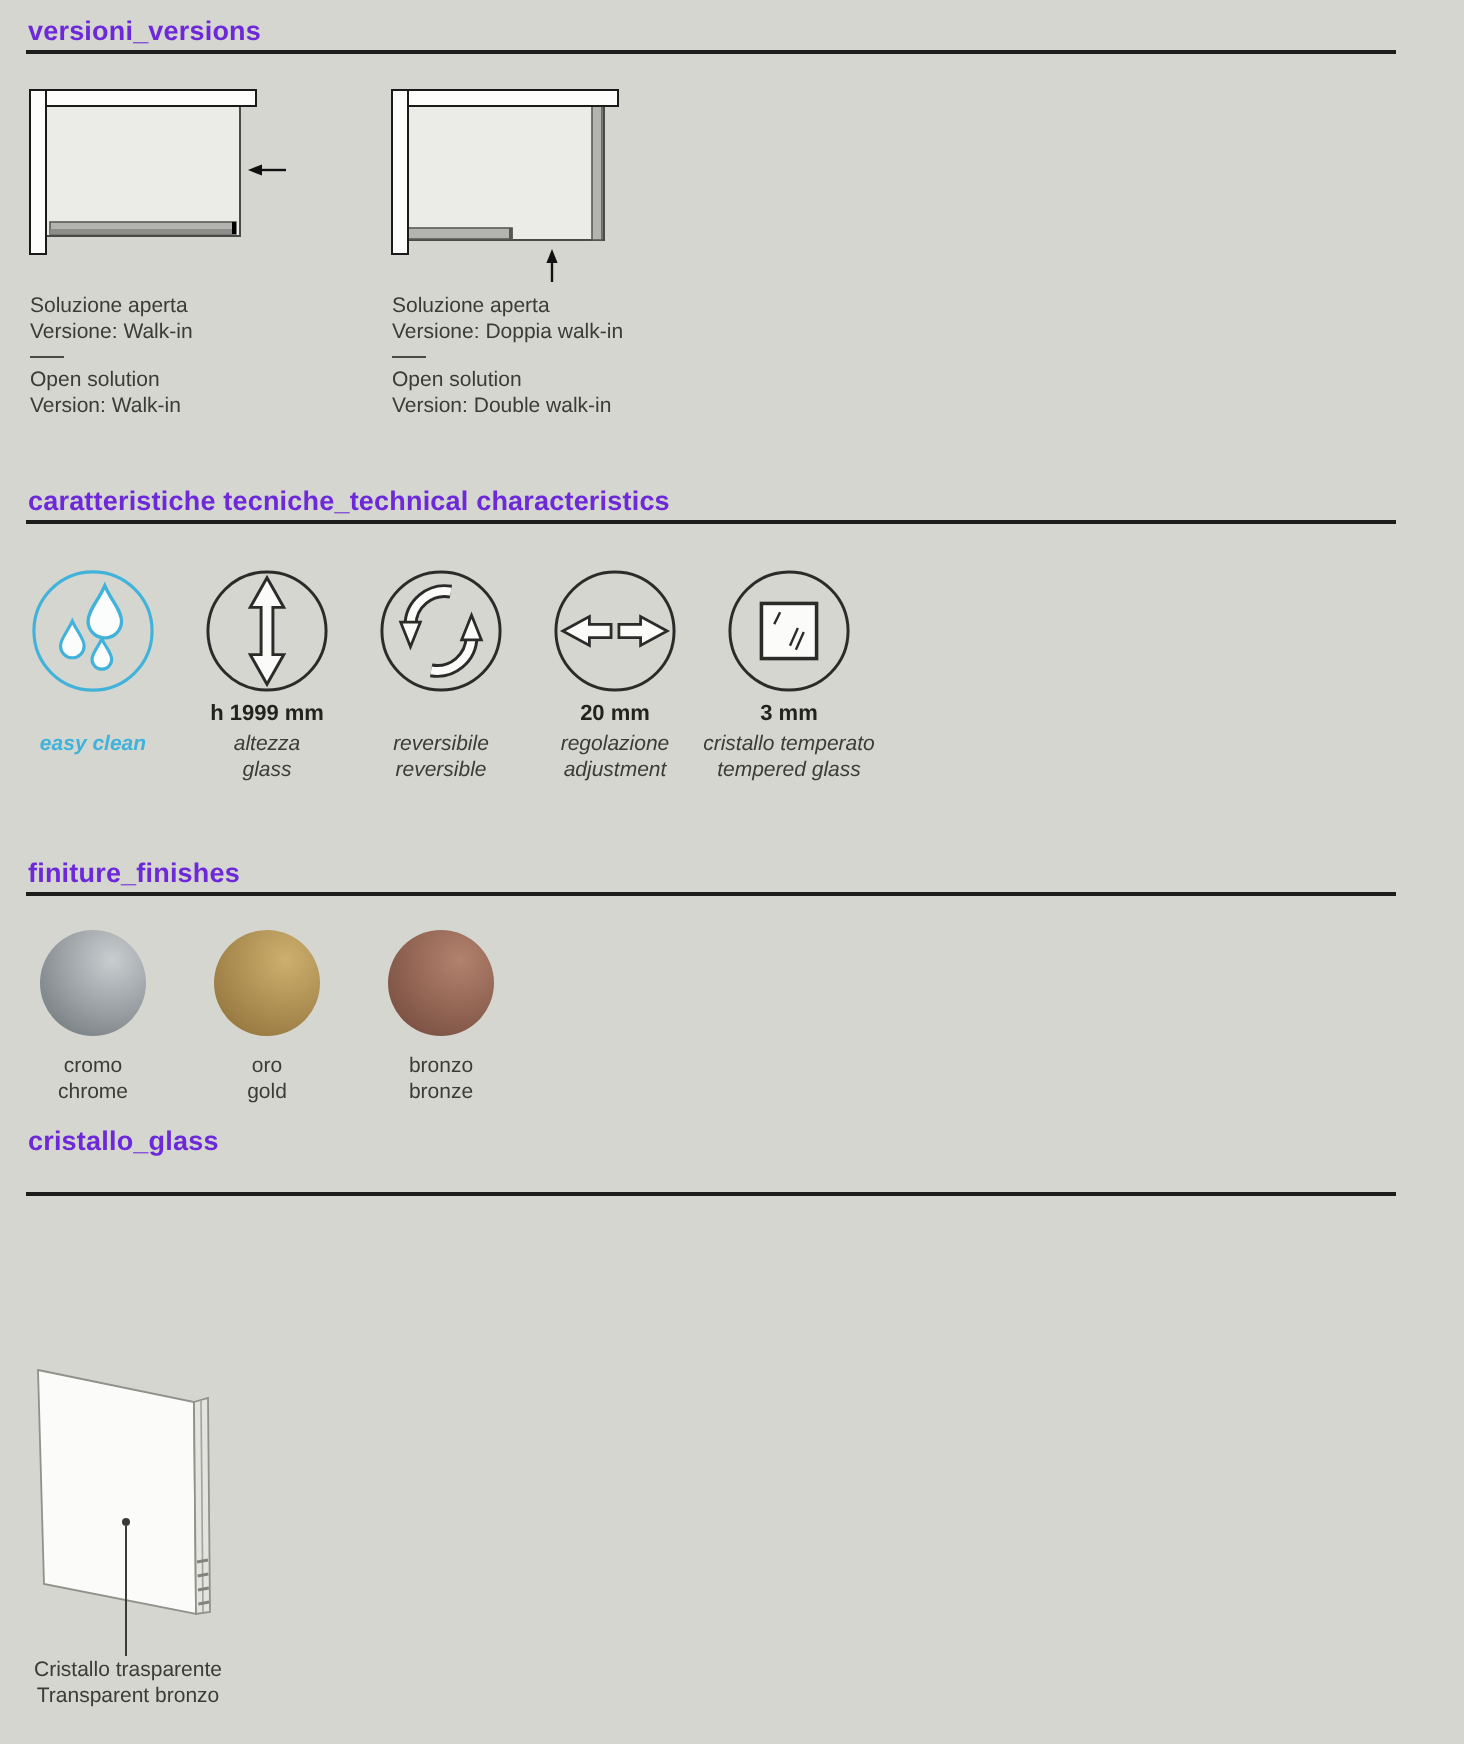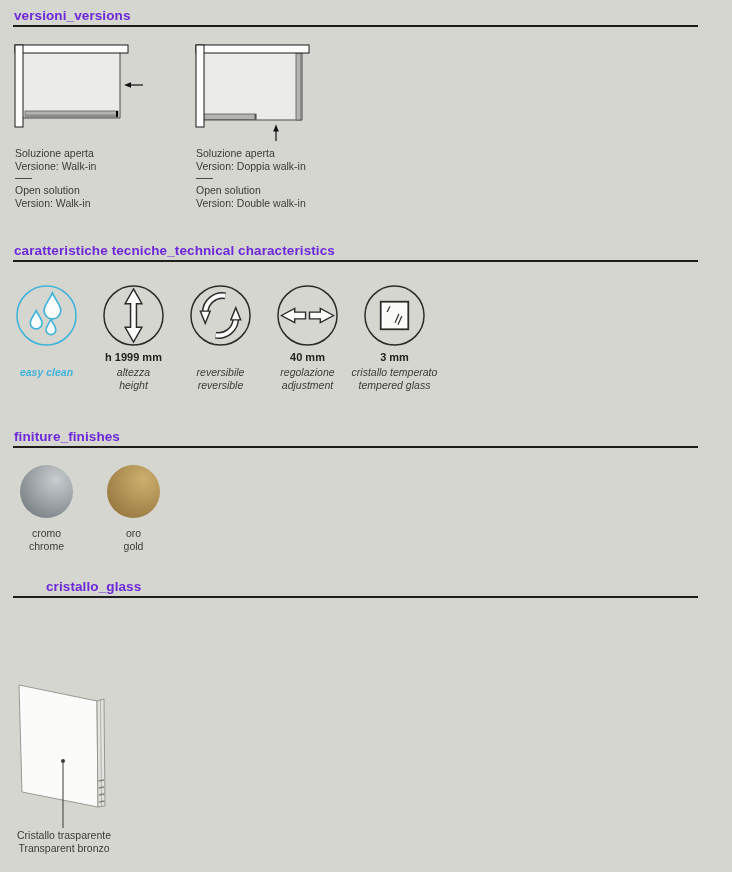--- a/index.html
+++ b/index.html
@@ -68,21 +68,21 @@
   <div class="abs caption" style="left:15px;top:147px;">
     <div>Soluzione aperta</div>
     <div>Versione: Walk-in</div>
     <div class="dash"></div>
     <div>Open solution</div>
     <div>Version: Walk-in</div>
   </div>
 
   <div class="abs caption" style="left:196px;top:147px;">
     <div>Soluzione aperta</div>
-    <div>Version: Doppia walk-in</div>
+    <div>Versione: Doppia walk-in</div>
     <div class="dash"></div>
     <div>Open solution</div>
     <div>Version: Double walk-in</div>
   </div>
 </div>
 
 <div>
   <div class="abs heading" style="left:14px;top:243px;">caratteristiche tecniche_technical characteristics</div>
   <div class="abs rule" style="left:13px;top:260px;width:685px;"></div>
 
@@ -106,21 +106,21 @@
     <div class="char-col">
       <div class="icon-wrap">
         <svg width="63" height="63" viewBox="0 0 64 64">
           <circle cx="32" cy="32" r="30" fill="none" stroke="#2b2b29" stroke-width="1.5"></circle>
           <path d="M32 5 L40.5 20 L35 20 L35 44 L40.5 44 L32 59 L23.5 44 L29 44 L29 20 L23.5 20 Z" fill="#fbfbfa" stroke="#2b2b29" stroke-width="1.5" stroke-linejoin="miter"></path>
         </svg>
       </div>
       <div class="char-value">h 1999 mm</div>
       <div class="char-label">
         <div>altezza</div>
-        <div>height</div>
+        <div>glass</div>
       </div>
     </div>
 
     <div class="char-col">
       <div class="icon-wrap">
         <svg width="63" height="63" viewBox="0 0 64 64">
           <circle cx="32" cy="32" r="30" fill="none" stroke="#2b2b29" stroke-width="1.5"></circle>
           <path d="M37 12 A17.5 17.5 0 0 0 16.5 29" fill="none" stroke="#2b2b29" stroke-width="7"></path>
           <path d="M37 12 A17.5 17.5 0 0 0 16.5 29" fill="none" stroke="#fbfbfa" stroke-width="4"></path>
           <polygon points="11.5,27.5 21.5,27.5 16.5,40" fill="#fbfbfa" stroke="#2b2b29" stroke-width="1.4"></polygon>
@@ -137,21 +137,21 @@
     </div>
 
     <div class="char-col">
       <div class="icon-wrap">
         <svg width="63" height="63" viewBox="0 0 64 64">
           <circle cx="32" cy="32" r="30" fill="none" stroke="#2b2b29" stroke-width="1.5"></circle>
           <path d="M5.5 32 L19 24.7 L19 28.6 L30 28.6 L30 35.4 L19 35.4 L19 39.3 Z" fill="#fbfbfa" stroke="#2b2b29" stroke-width="1.4"></path>
           <path d="M58.5 32 L45 24.7 L45 28.6 L34 28.6 L34 35.4 L45 35.4 L45 39.3 Z" fill="#fbfbfa" stroke="#2b2b29" stroke-width="1.4"></path>
         </svg>
       </div>
-      <div class="char-value">40 mm</div>
+      <div class="char-value">20 mm</div>
       <div class="char-label">
         <div>regolazione</div>
         <div>adjustment</div>
       </div>
     </div>
 
     <div class="char-col">
       <div class="icon-wrap">
         <svg width="63" height="63" viewBox="0 0 64 64">
           <circle cx="32" cy="32" r="30" fill="none" stroke="#2b2b29" stroke-width="1.5"></circle>
@@ -183,25 +183,32 @@
         <div>chrome</div>
       </div>
     </div>
     <div class="fin-col">
       <div class="swatch" style="background: radial-gradient(circle at 68% 28%, rgb(205, 176, 111) 0%, rgb(154, 123, 66) 78%);"></div>
       <div class="fin-label">
         <div>oro</div>
         <div>gold</div>
       </div>
     </div>
-  </div>
-</div>
-
-<div>
-  <div class="abs heading" style="left:14px;top:579px;margin-left:32px;">cristallo_glass</div>
+    <div class="fin-col">
+      <div class="swatch" style="background: radial-gradient(circle at 68% 28%, rgb(178, 130, 108) 0%, rgb(127, 84, 70) 78%);"></div>
+      <div class="fin-label">
+        <div>bronzo</div>
+        <div>bronze</div>
+      </div>
+    </div>
+  </div>
+</div>
+
+<div>
+  <div class="abs heading" style="left:14px;top:563px;">cristallo_glass</div>
   <div class="abs rule" style="left:13px;top:596px;width:685px;"></div>
 
   <svg class="abs" style="left:8px;top:655px;" width="120" height="178" viewBox="0 0 120 178">
     <polygon points="11,30 89,46 90,152 14,137" fill="#fbfbfa" stroke="#91918b" stroke-width="0.9"></polygon>
     <polygon points="89,46 96,44 97,151 90,152" fill="#e3e3df" stroke="#91918b" stroke-width="0.9"></polygon>
     <line x1="92.5" y1="45" x2="93.5" y2="151" stroke="#a2a29c" stroke-width="0.8"></line>
     <line x1="90.5" y1="126" x2="96" y2="125" stroke="#84847e" stroke-width="1.4"></line>
     <line x1="90.8" y1="133" x2="96.2" y2="132" stroke="#84847e" stroke-width="1.4"></line>
     <line x1="91" y1="140" x2="96.4" y2="139" stroke="#84847e" stroke-width="1.4"></line>
     <line x1="91.2" y1="147" x2="96.6" y2="146" stroke="#84847e" stroke-width="1.4"></line>

